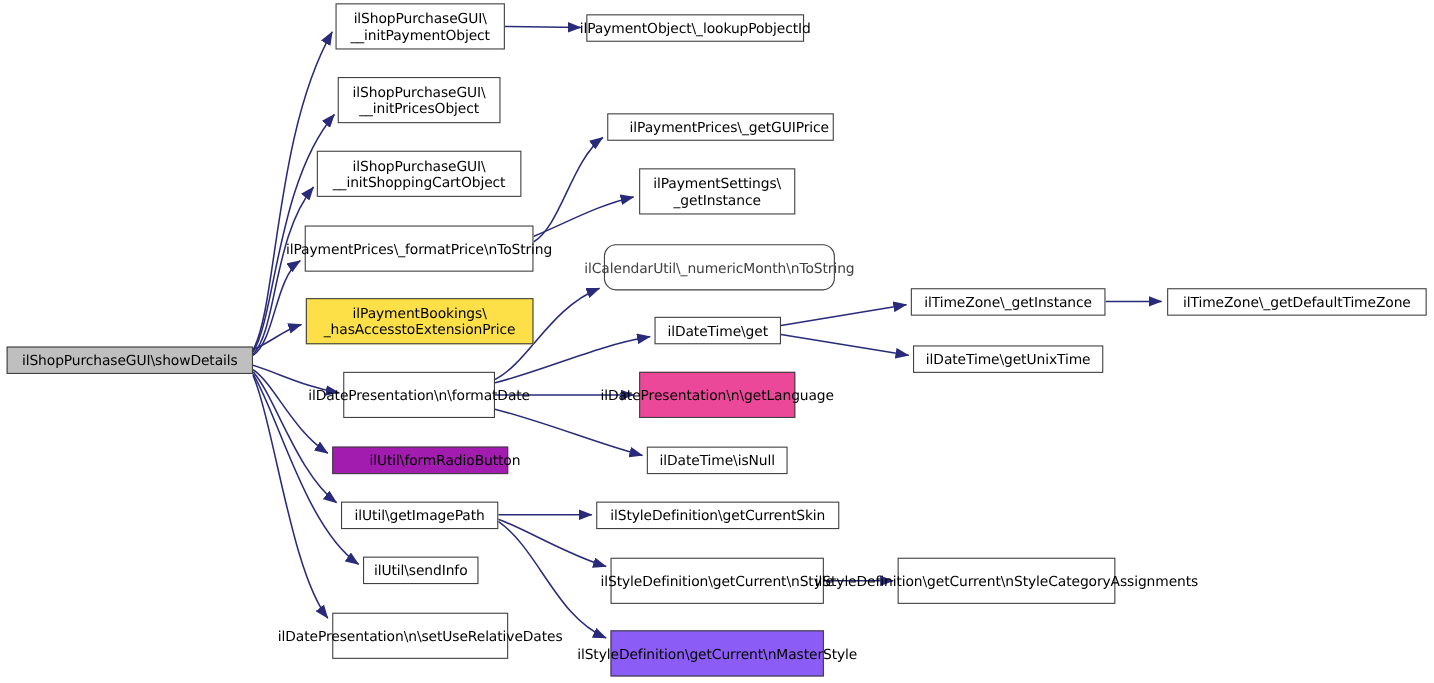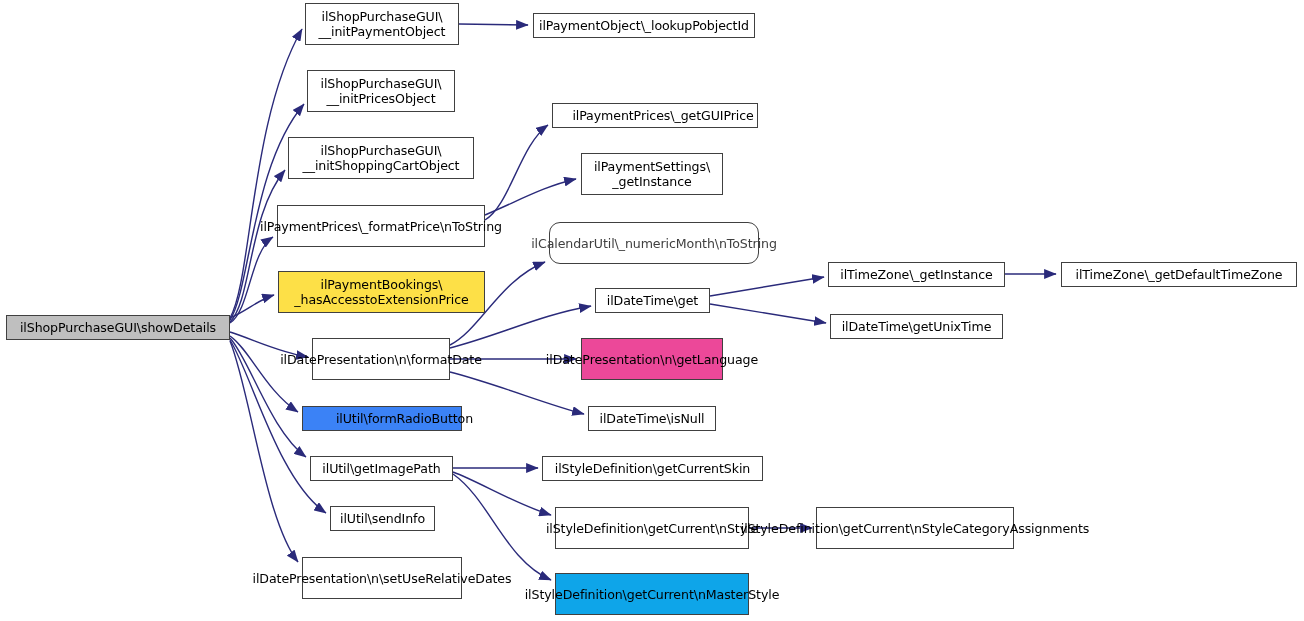--- a/index.html
+++ b/index.html
@@ -83,41 +83,41 @@
         <path d="M 453 474 C 490 500 505 560 551 580" fill="none" stroke="#2a2a7a" stroke-width="1.4" marker-end="url(#arrowhead)"></path>
         <path d="M 749 528 L 812 528" fill="none" stroke="#2a2a7a" stroke-width="1.4" marker-end="url(#arrowhead)"></path>
         <path d="M 230 340 C 252 375 278 480 326 513" fill="none" stroke="#2a2a7a" stroke-width="1.4" marker-end="url(#arrowhead)"></path>
         <path d="M 230 341 C 250 390 265 520 298 562" fill="none" stroke="#2a2a7a" stroke-width="1.4" marker-end="url(#arrowhead)"></path>
       </g>
   </svg>
   <div id="nodes">
       <div class="node root" style="left: 6px; top: 315px; width: 224px; height: 25px; background: rgb(191, 191, 191); border-color: rgb(64, 64, 64); color: rgb(0, 0, 0);"><span class="node-label">ilShopPurchaseGUI\showDetails</span></div>
       <div class="node" style="left: 305px; top: 3px; width: 154px; height: 42px; background: rgb(255, 255, 255); border-color: rgb(64, 64, 64); color: rgb(0, 0, 0);"><span class="node-label">ilShopPurchaseGUI\
 __initPaymentObject</span></div>
-      <div class="node" style="left: 533px; top: 13px; width: 222px; height: 25px; background: rgb(255, 255, 255); border-color: rgb(64, 64, 64); color: rgb(0, 0, 0);"><span class="node-label">ilPaymentObject\_lookupPobjectId</span></div>
+      <div class="node" style="left: 533px; top: 13px; width: 198px; height: 25px; background: rgb(255, 255, 255); border-color: rgb(64, 64, 64); color: rgb(0, 0, 0);"><span class="node-label">ilPaymentObject\_lookupPobjectId</span></div>
       <div class="node" style="left: 307px; top: 70px; width: 148px; height: 42px; background: rgb(255, 255, 255); border-color: rgb(64, 64, 64); color: rgb(0, 0, 0);"><span class="node-label">ilShopPurchaseGUI\
 __initPricesObject</span></div>
       <div class="node" style="left: 288px; top: 137px; width: 186px; height: 42px; background: rgb(255, 255, 255); border-color: rgb(64, 64, 64); color: rgb(0, 0, 0);"><span class="node-label">ilShopPurchaseGUI\
 __initShoppingCartObject</span></div>
       <div class="node" style="left: 552px; top: 103px; width: 206px; height: 25px; background: rgb(255, 255, 255); border-color: rgb(64, 64, 64); color: rgb(0, 0, 0); padding-left: 16px;"><span class="node-label">ilPaymentPrices\_getGUIPrice</span></div>
       <div class="node" style="left: 581px; top: 153px; width: 142px; height: 42px; background: rgb(255, 255, 255); border-color: rgb(64, 64, 64); color: rgb(0, 0, 0);"><span class="node-label">ilPaymentSettings\
 _getInstance</span></div>
       <div class="node" style="left: 277px; top: 205px; width: 208px; height: 42px; background: rgb(255, 255, 255); border-color: rgb(64, 64, 64); color: rgb(0, 0, 0);"><span class="node-label">ilPaymentPrices\_formatPrice\nToString</span></div>
       <div class="node" style="left: 549px; top: 222px; width: 210px; height: 42px; background: rgb(255, 255, 255); border-color: rgb(64, 64, 64); color: #404040; border-radius: 11px;"><span class="node-label">ilCalendarUtil\_numericMonth\nToString</span></div>
       <div class="node" style="left: 278px; top: 271px; width: 207px; height: 42px; background: #fde047; border-color: rgb(64, 64, 64); color: rgb(0, 0, 0);"><span class="node-label">ilPaymentBookings\
 _hasAccesstoExtensionPrice</span></div>
       <div class="node" style="left: 595px; top: 288px; width: 115px; height: 25px; background: rgb(255, 255, 255); border-color: rgb(64, 64, 64); color: rgb(0, 0, 0);"><span class="node-label">ilDateTime\get</span></div>
       <div class="node" style="left: 828px; top: 262px; width: 177px; height: 25px; background: rgb(255, 255, 255); border-color: rgb(64, 64, 64); color: rgb(0, 0, 0);"><span class="node-label">ilTimeZone\_getInstance</span></div>
       <div class="node" style="left: 1061px; top: 262px; width: 236px; height: 25px; background: rgb(255, 255, 255); border-color: rgb(64, 64, 64); color: rgb(0, 0, 0);"><span class="node-label">ilTimeZone\_getDefaultTimeZone</span></div>
       <div class="node" style="left: 830px; top: 314px; width: 173px; height: 25px; background: rgb(255, 255, 255); border-color: rgb(64, 64, 64); color: rgb(0, 0, 0);"><span class="node-label">ilDateTime\getUnixTime</span></div>
       <div class="node" style="left: 312px; top: 338px; width: 138px; height: 42px; background: rgb(255, 255, 255); border-color: rgb(64, 64, 64); color: rgb(0, 0, 0);"><span class="node-label">ilDatePresentation\n\formatDate</span></div>
       <div class="node" style="left: 581px; top: 338px; width: 142px; height: 42px; background: #ec4899; border-color: rgb(64, 64, 64); color: rgb(0, 0, 0);"><span class="node-label">ilDatePresentation\n\getLanguage</span></div>
       <div class="node" style="left: 588px; top: 406px; width: 128px; height: 25px; background: rgb(255, 255, 255); border-color: rgb(64, 64, 64); color: rgb(0, 0, 0);"><span class="node-label">ilDateTime\isNull</span></div>
-      <div class="node" style="left: 302px; top: 406px; width: 160px; height: 25px; background: #3b82f6; border-color: rgb(64, 64, 64); color: rgb(0, 0, 0); padding-left: 45px;"><span class="node-label">ilUtil\formRadioButton</span></div>
+      <div class="node" style="left: 302px; top: 406px; width: 160px; height: 25px; background: #a21caf; border-color: rgb(64, 64, 64); color: rgb(0, 0, 0); padding-left: 45px;"><span class="node-label">ilUtil\formRadioButton</span></div>
       <div class="node" style="left: 310px; top: 456px; width: 143px; height: 25px; background: rgb(255, 255, 255); border-color: rgb(64, 64, 64); color: rgb(0, 0, 0);"><span class="node-label">ilUtil\getImagePath</span></div>
       <div class="node" style="left: 542px; top: 456px; width: 221px; height: 25px; background: rgb(255, 255, 255); border-color: rgb(64, 64, 64); color: rgb(0, 0, 0);"><span class="node-label">ilStyleDefinition\getCurrentSkin</span></div>
       <div class="node" style="left: 330px; top: 506px; width: 105px; height: 25px; background: rgb(255, 255, 255); border-color: rgb(64, 64, 64); color: rgb(0, 0, 0);"><span class="node-label">ilUtil\sendInfo</span></div>
       <div class="node" style="left: 555px; top: 507px; width: 194px; height: 42px; background: rgb(255, 255, 255); border-color: rgb(64, 64, 64); color: rgb(0, 0, 0);"><span class="node-label">ilStyleDefinition\getCurrent\nStyle</span></div>
       <div class="node" style="left: 816px; top: 507px; width: 198px; height: 42px; background: rgb(255, 255, 255); border-color: rgb(64, 64, 64); color: rgb(0, 0, 0);"><span class="node-label">ilStyleDefinition\getCurrent\nStyleCategoryAssignments</span></div>
       <div class="node" style="left: 302px; top: 557px; width: 160px; height: 42px; background: rgb(255, 255, 255); border-color: rgb(64, 64, 64); color: rgb(0, 0, 0); justify-content: center;"><span class="node-label">ilDatePresentation\n\setUseRelativeDates</span></div>
-      <div class="node" style="left: 555px; top: 573px; width: 194px; height: 42px; background: #0ea5e9; border-color: rgb(64, 64, 64); color: rgb(0, 0, 0);"><span class="node-label">ilStyleDefinition\getCurrent\nMasterStyle</span></div>
+      <div class="node" style="left: 555px; top: 573px; width: 194px; height: 42px; background: #8b5cf6; border-color: rgb(64, 64, 64); color: rgb(0, 0, 0);"><span class="node-label">ilStyleDefinition\getCurrent\nMasterStyle</span></div>
     </div>
 </div>
 
 </body></html>

